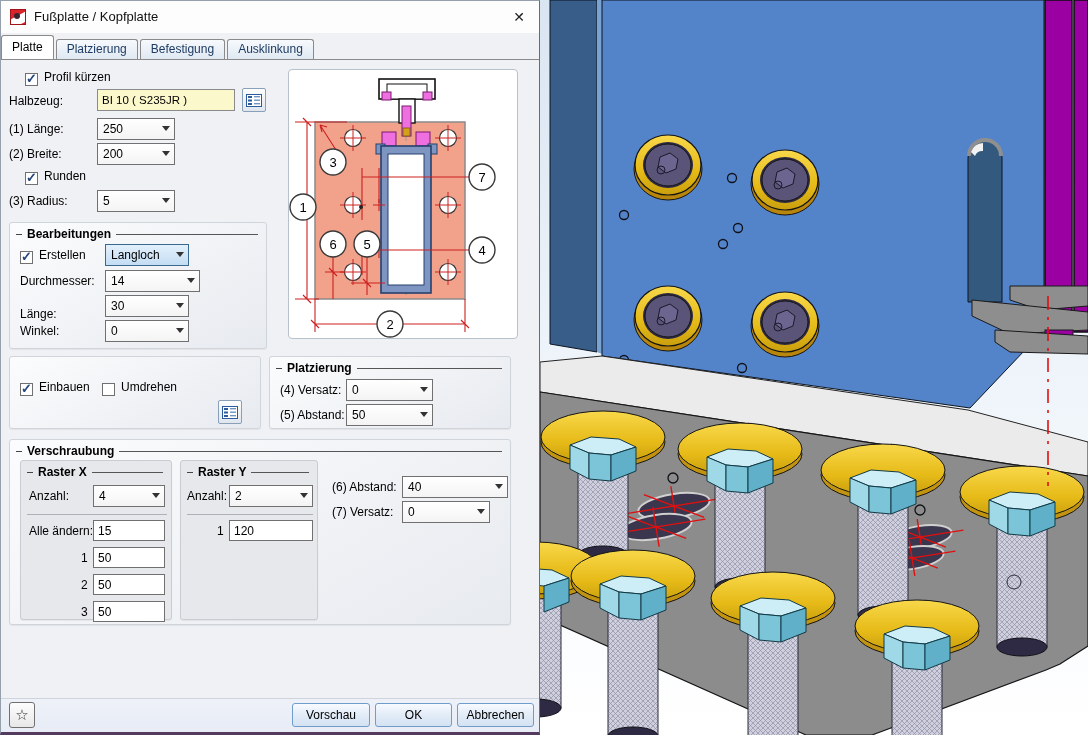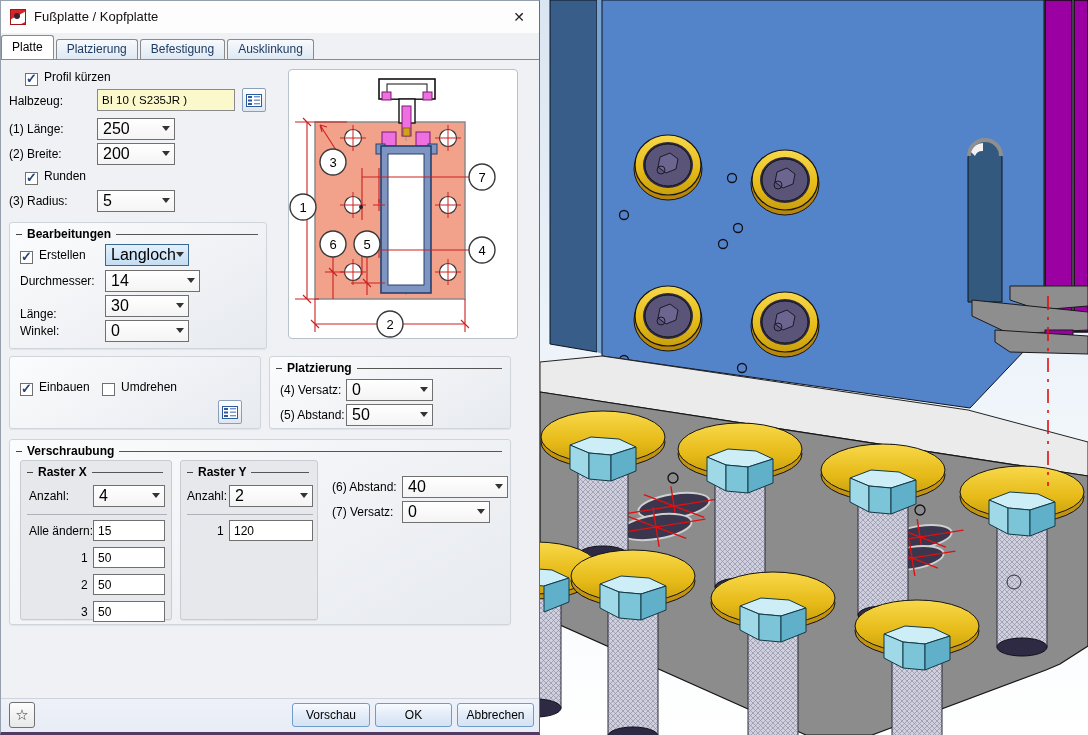--- a/index.html
+++ b/index.html
@@ -34,21 +34,21 @@
   .abs { position:absolute; }
 
   
   .cb { display:inline-block; width:13px; height:13px; background:#fff; border:1px solid #707070;
     vertical-align:-2px; position:relative; }
   .cb.checked::after { content:"✓"; position:absolute; left:0px; top:-3px; font-size:13px;
     font-weight:bold; color:#24457e; }
 
   
   .combo { position:absolute; height:22px; background:linear-gradient(#ffffff,#f4f4f4);
-    border:1px solid #707070; font-size:16px; display:flex; align-items:center;
+    border:1px solid #707070; font-size:12px; display:flex; align-items:center;
     padding:0 18px 0 5px; }
   .combo .arrow { position:absolute; right:4px; top:7px; width:0; height:0;
     border-left:4px solid transparent; border-right:4px solid transparent; border-top:5px solid #333; }
   .combo.hl { background:linear-gradient(#e3f0fb,#c4ddf3); border-color:#39698e; }
   .yellowfield { position:absolute; height:22px; background:#fbf8cc; border:1px solid #8a8a8a;
     font-size:11.5px; display:flex; align-items:center; padding:0 4px; white-space:nowrap; overflow:hidden; }
   .tinput { position:absolute; height:21px; border:1px solid #707070; background:#fff;
     font-size:12px; padding:0 4px; font-family:"Liberation Sans",sans-serif; }
   .browse { position:absolute; width:24px; height:24px; background:linear-gradient(#fdfdfd,#dfe6ee);
     border:1px solid #8aa0b8; border-radius:2px; display:flex; align-items:center; justify-content:center; }

